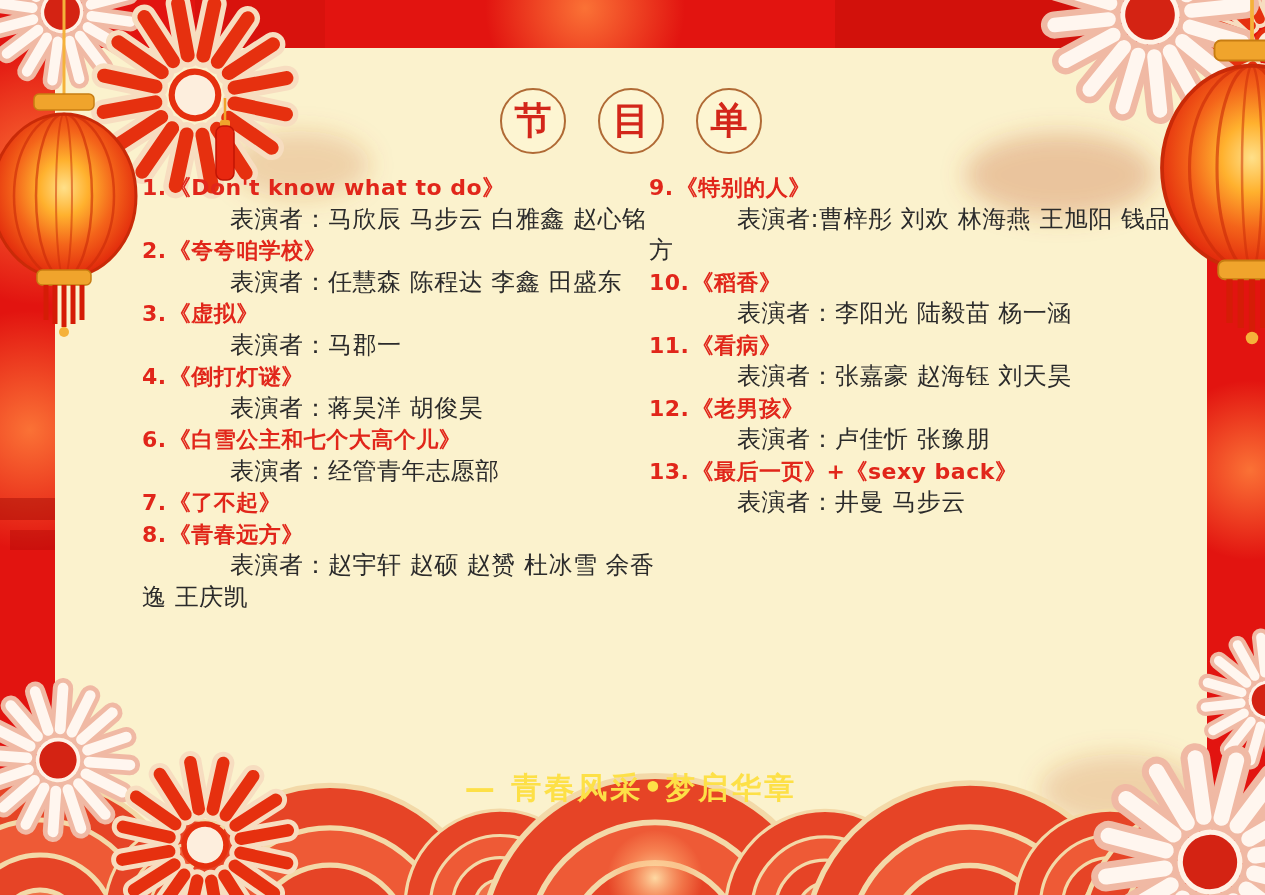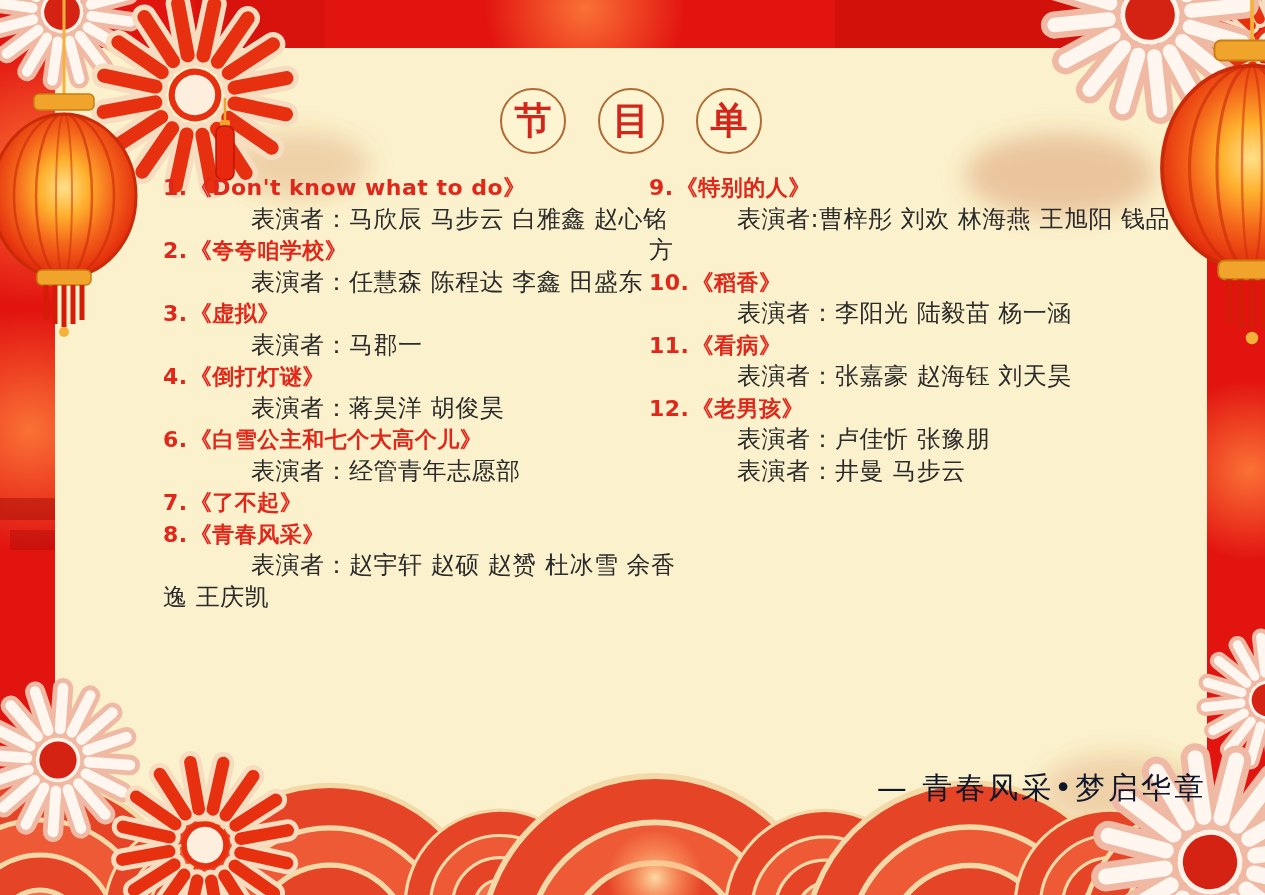--- a/index.html
+++ b/index.html
@@ -11,28 +11,28 @@
   svg.decor { position:absolute; left:0; top:0; width:1265px; height:895px; display:block; }
   .card-content { position:absolute; left:55px; top:48px; width:1152px; height:812px; }
   .title-row { position:absolute; top:40px; left:0; right:0; display:flex; justify-content:center; gap:32px; }
   .t-circle {
     width:62px; height:62px; border-radius:50%;
     background:#fdf5d2; border:2px solid #b06a35;
     display:flex; align-items:center; justify-content:center;
     color:#d3261a; font-size:37px; font-weight:bold;
   }
   .col { position:absolute; top:124px; }
-  .col-left  { left:108px; width:518px; }
+  .col-left  { left:87px; width:518px; }
   .col-right { left:594px; width:540px; }
   .p-title { font-size:22px; font-weight:bold; color:#e1261a; line-height:31.5px; letter-spacing:.5px; }
   .p-no { margin-right:2px; }
   .p-perf { font-size:24px; font-weight:500; color:#2b2b2b; line-height:31.5px; text-indent:88px; letter-spacing:.5px; }
   .footer {
-    position:absolute; left:0; right:0; top:720px; text-align:right;
-    font-size:30px; font-weight:normal; color:#0f172a; letter-spacing:3px;
+    position:absolute; left:0; right:0; top:720px; text-align:center;
+    font-size:30px; font-weight:bold; color:#fde047; letter-spacing:3px;
   }
 </style>
 </head>
 <body>
 
 <div class="stage">
 
   <svg class="decor" viewBox="0 0 1265 895">
     <defs>
       <radialGradient id="lgrad" cx="50%" cy="45%" r="60%">
@@ -192,21 +192,21 @@
         <div class="p-perf">表演者：蒋昊洋 胡俊昊</div>
       </div>
       <div class="item">
         <div class="p-title"><span class="p-no">6.</span><span>《白雪公主和七个大高个儿》</span></div>
         <div class="p-perf">表演者：经管青年志愿部</div>
       </div>
       <div class="item">
         <div class="p-title"><span class="p-no">7.</span><span>《了不起》</span></div>
       </div>
       <div class="item">
-        <div class="p-title"><span class="p-no">8.</span><span>《青春风采》</span></div>
+        <div class="p-title"><span class="p-no">8.</span><span>《青春远方》</span></div>
         <div class="p-perf">表演者：赵宇轩 赵硕 赵赟 杜冰雪 余香逸 王庆凯</div>
       </div>
     </div>
 
     <div class="col col-right">
       <div class="item">
         <div class="p-title"><span class="p-no">9.</span><span>《特别的人》</span></div>
         <div class="p-perf">表演者:曹梓彤 刘欢 林海燕 王旭阳 钱品方</div>
       </div>
       <div class="item">
@@ -215,20 +215,21 @@
       </div>
       <div class="item">
         <div class="p-title"><span class="p-no">11.</span><span>《看病》</span></div>
         <div class="p-perf">表演者：张嘉豪 赵海钰 刘天昊</div>
       </div>
       <div class="item">
         <div class="p-title"><span class="p-no">12.</span><span>《老男孩》</span></div>
         <div class="p-perf">表演者：卢佳忻 张豫朋</div>
       </div>
       <div class="item">
+        <div class="p-title"><span class="p-no">13.</span><span>《最后一页》+《sexy back》</span></div>
         <div class="p-perf">表演者：井曼 马步云</div>
       </div>
     </div>
 
     <div class="footer">— 青春风采•梦启华章</div>
   </div>
 
 </div>
 
 </body></html>

